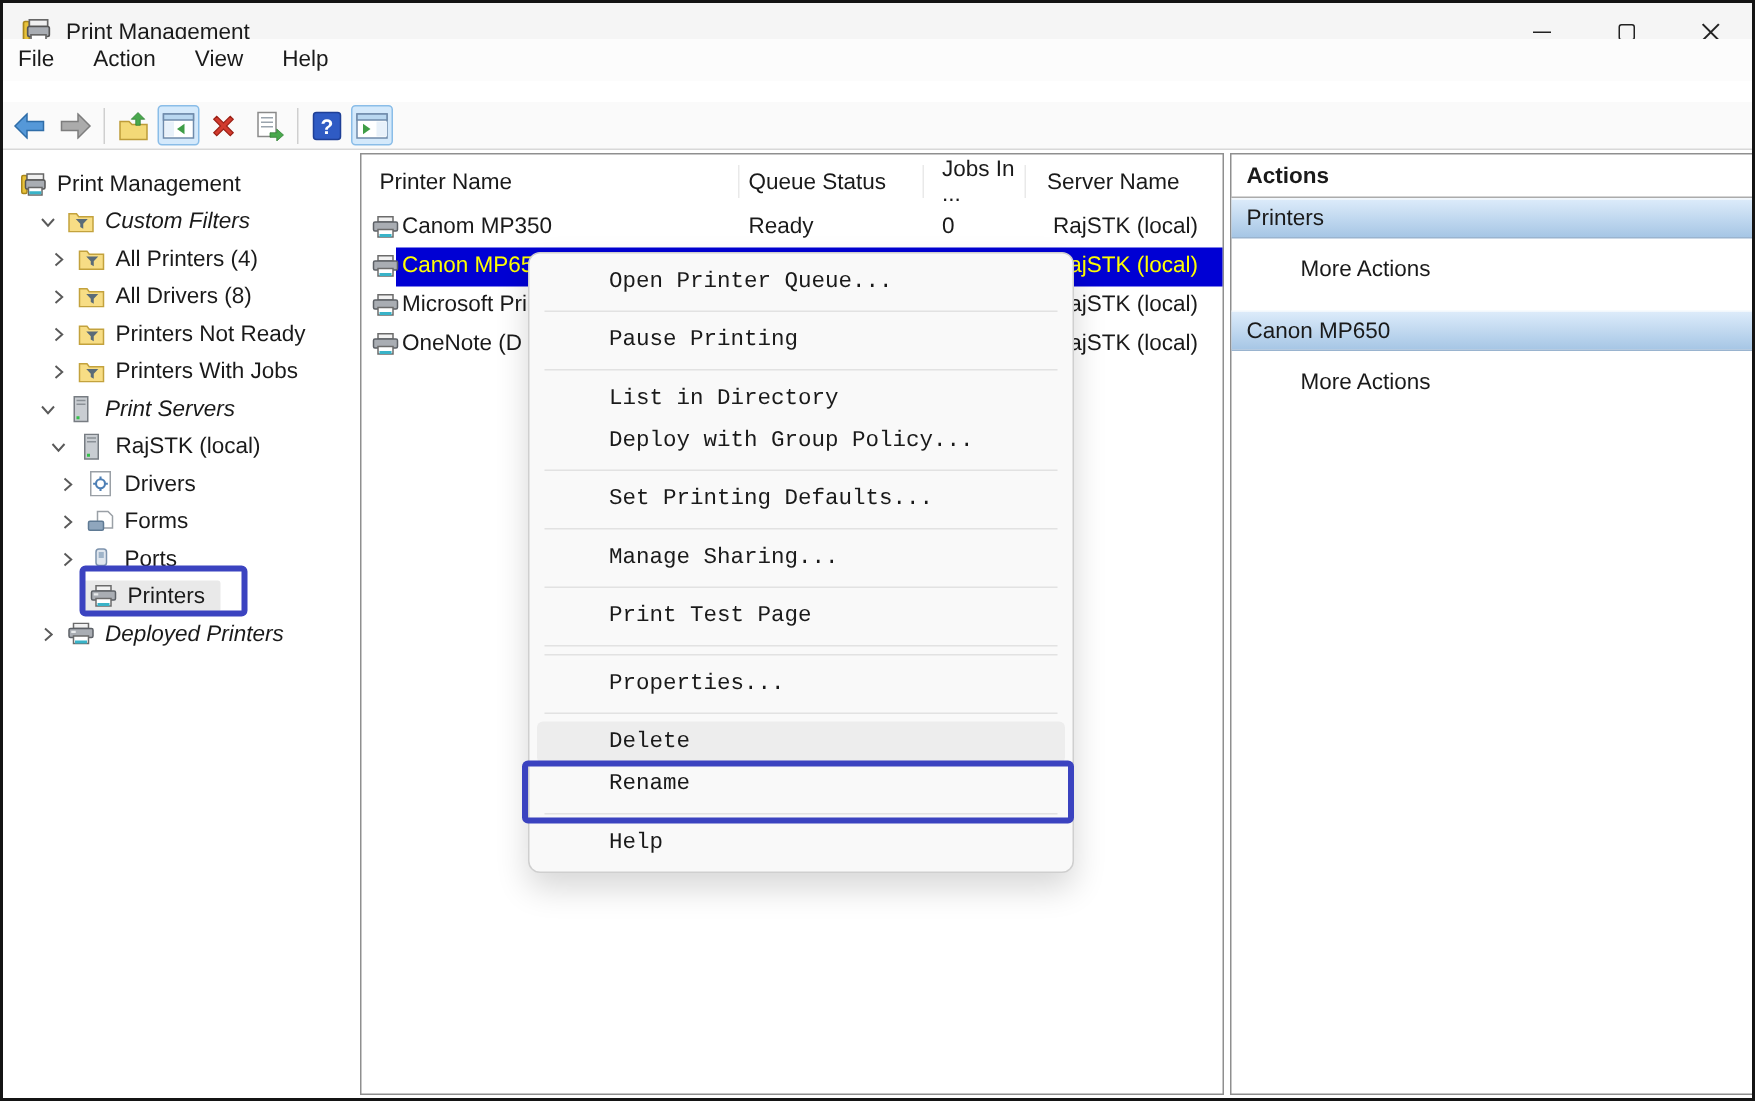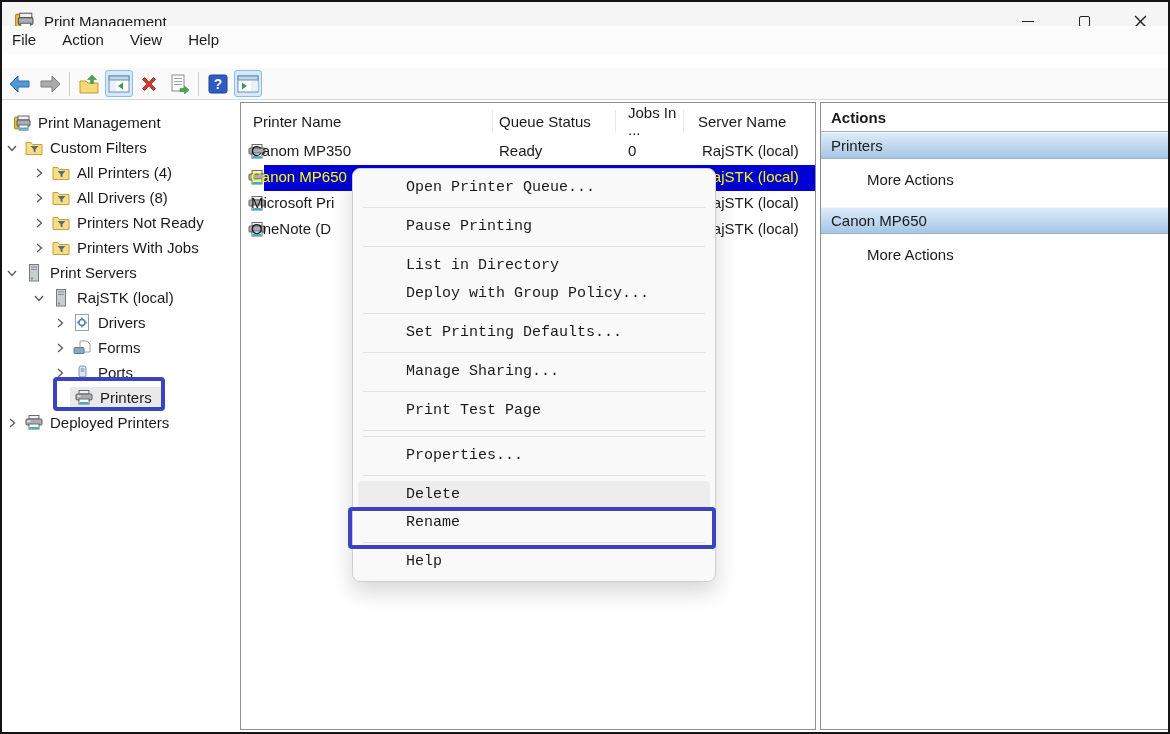--- a/index.html
+++ b/index.html
@@ -42,37 +42,37 @@
                background:#fff; border:1px solid #8f8f8f; font-size:15px; }
   .actions-pane { position:absolute; left:818px; top:100px; width:414px; height:628px;
                   background:#fff; border:1px solid #8f8f8f; font-size:15px; }
 
   
   .tree-row { height:25px; display:flex; align-items:center; font-size:15px; white-space:nowrap; }
   .chev { width:20px; display:flex; align-items:center; justify-content:center; flex:none; }
   .ticon { width:24px; display:flex; align-items:center; justify-content:center; flex:none; }
   .tlabel { margin-left:4px; }
   .lvl0 { padding-left:8px; }
-  .lvl1 { padding-left:0; }
+  .lvl1 { padding-left:20px;font-style:italic; }
   .lvl2 { padding-left:27px; }
-  .lvl3 { padding-left:48px; }
+  .lvl3 { padding-left:33px; }
   .tree-sel { display:flex; align-items:center; background:#e9e9e9; border-radius:2px;
               padding:2px 10px 2px 2px; }
 
   
   .lheader { display:flex; height:36px; align-items:center; }
   .hcell { display:flex; align-items:center; height:22px; border-right:1px solid #e9e9e9; }
   .hcell.c-name   { width:252px; padding-left:12px; }
   .hcell.c-status { width:123px; padding-left:6px;text-align:center; }
   .hcell.c-jobs   { width:68px;  padding-left:12px; }
   .hcell.c-server { width:131px; padding-left:14px; border-right:none; }
   .lrow { position:relative; height:26px; }
   .lrow span { position:absolute; top:3px; white-space:nowrap; }
   .picon { position:absolute; left:7px; top:5px; }
-  .cname   { left:10px; }
+  .cname   { left:27px; }
   .cstatus { left:258px; }
   .cjobs   { left:387px; }
   .cserver { left:461px; }
   .selbg { position:absolute; left:23px; right:0; top:0; bottom:0; background:#0000d4; }
   .lrow.selected span { color:#ffff00; }
 
   
   .context-menu { position:absolute; left:350px; top:166px; width:364px;
                   padding:5px 0; background:#f9f9f9; border:1px solid #cfcfcf;
                   border-radius:8px; box-shadow:0 10px 22px rgba(0,0,0,0.16);

